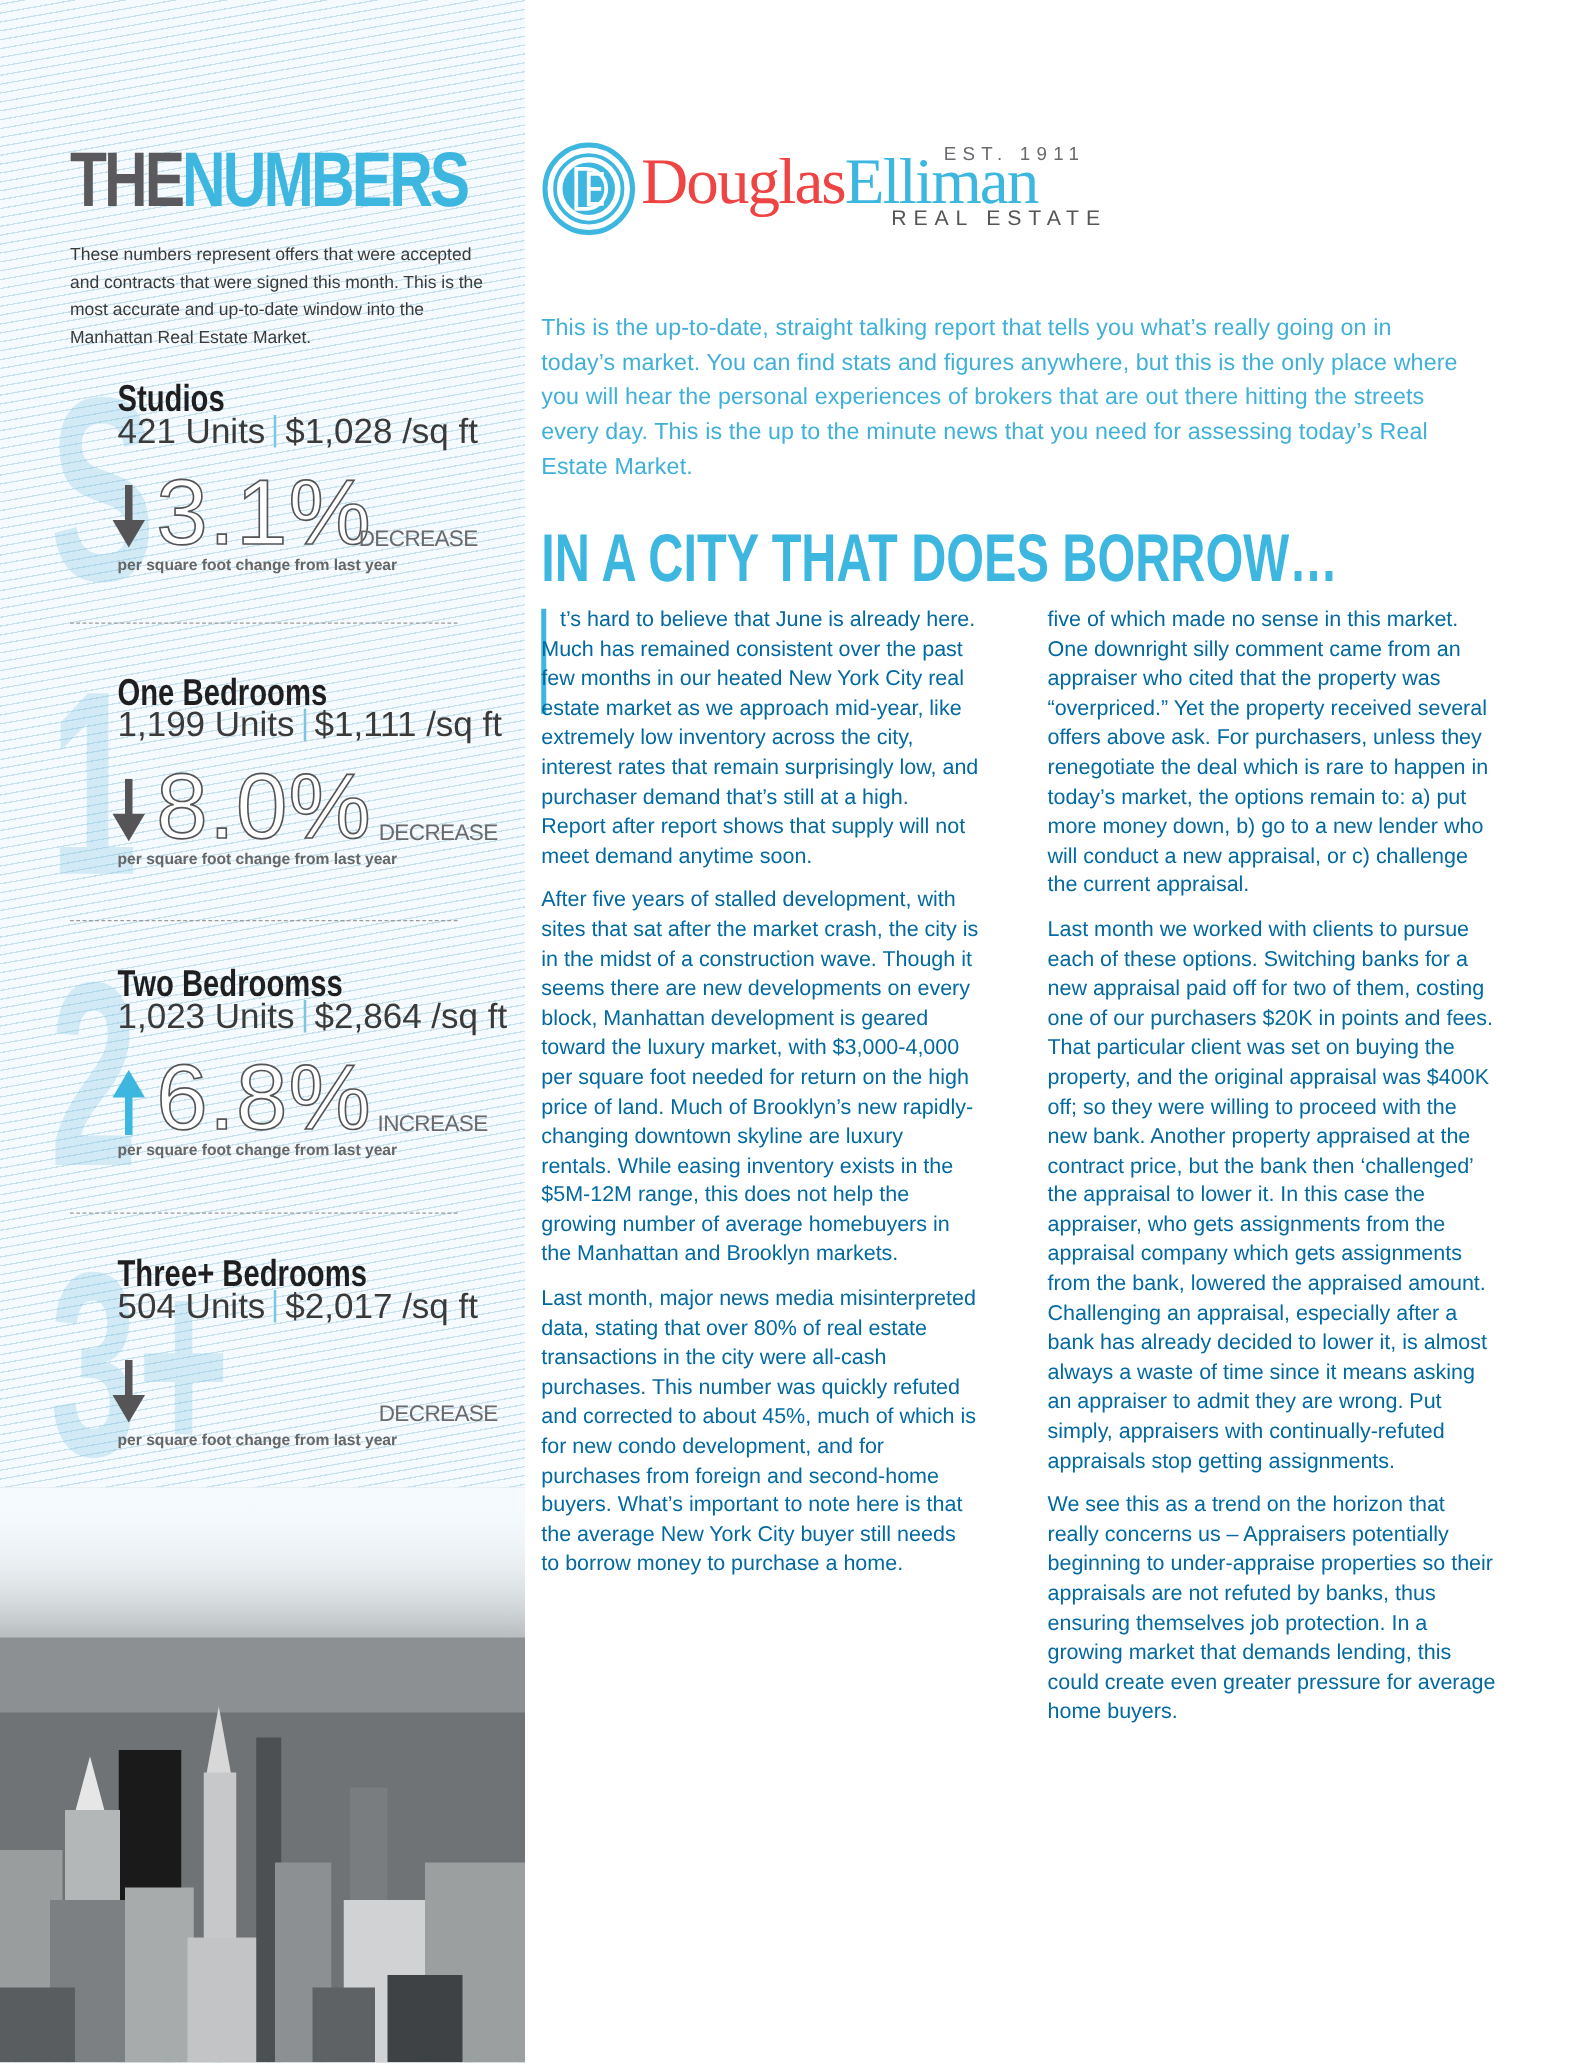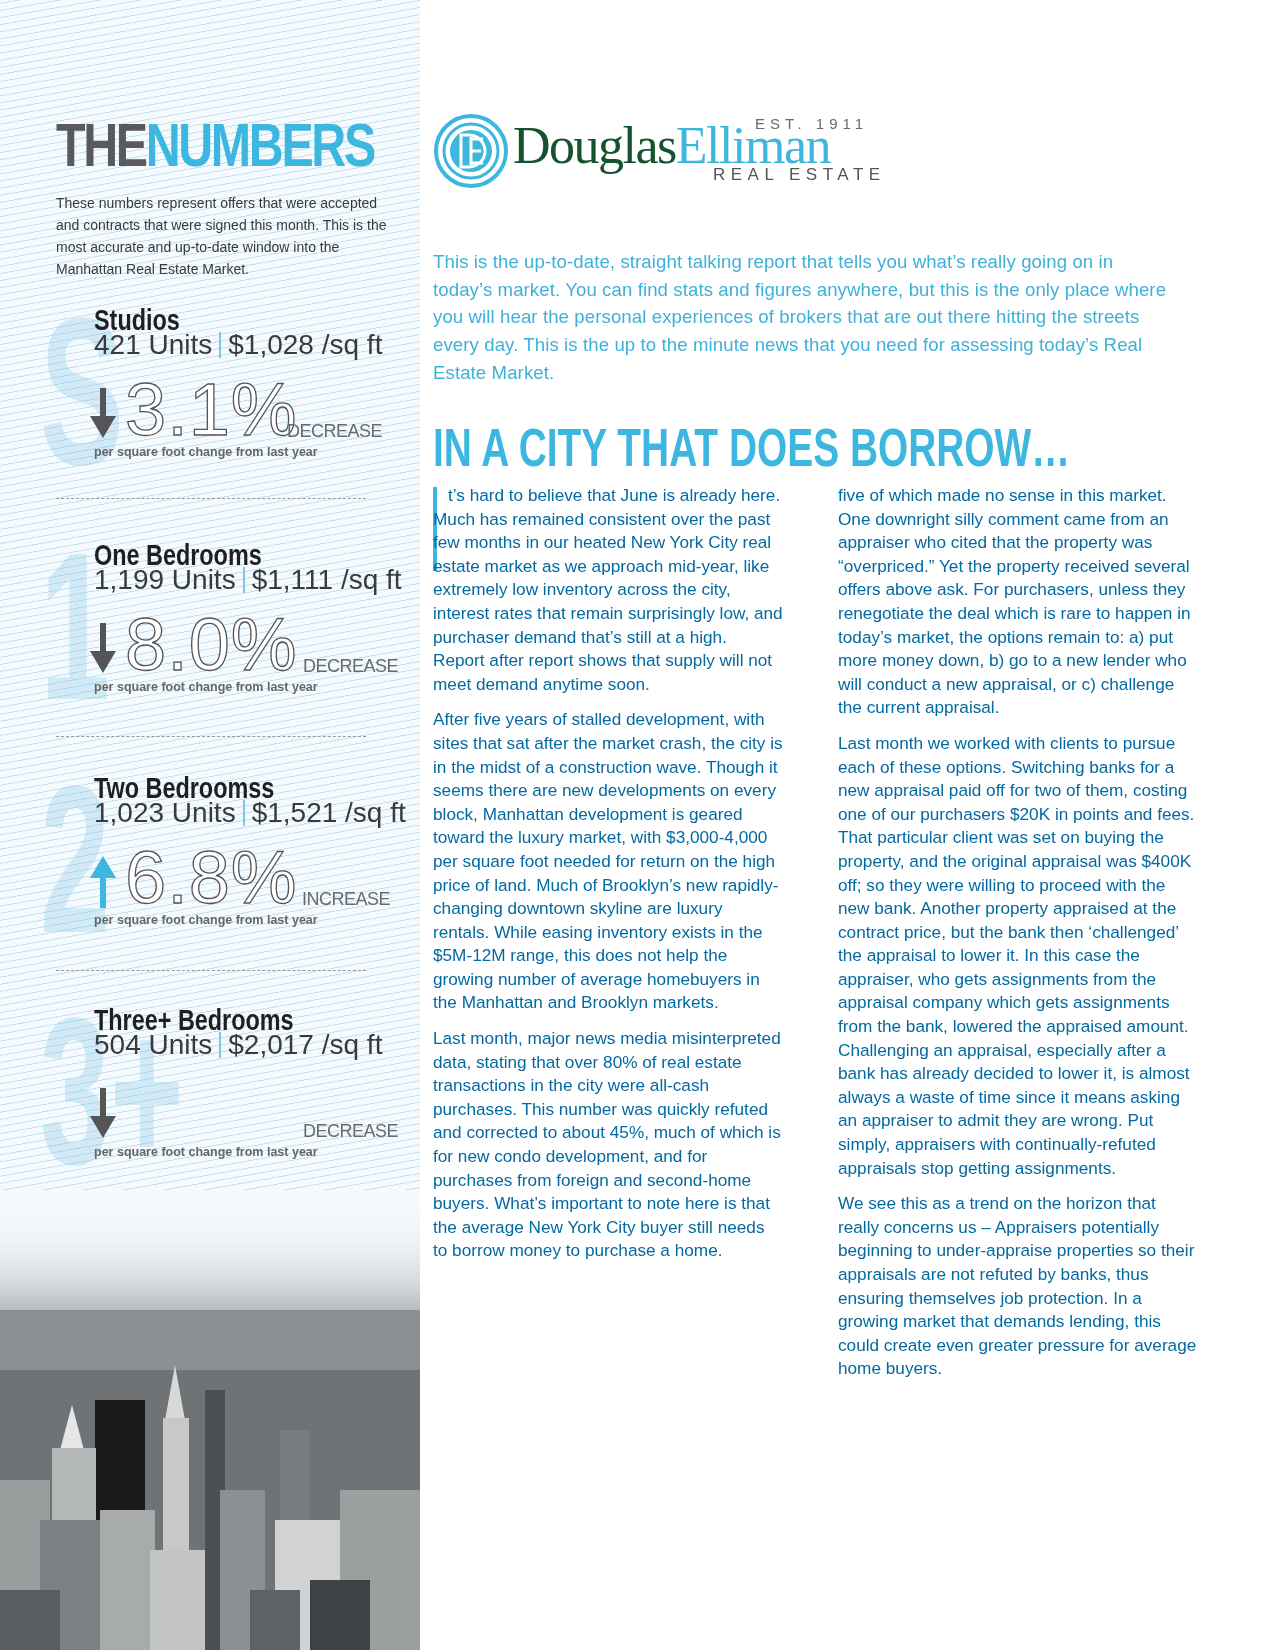--- a/index.html
+++ b/index.html
@@ -85,21 +85,21 @@
       linear-gradient(to bottom, #cfd2d4 0%, #9fa3a5 35%, #6e7274 60%, #4a4d4f 100%);
     overflow: hidden;
   }
 
   
   .logo { position: absolute; left: 433px; top: 113px; width: 430px; height: 80px; }
   .logo-word {
     position: absolute; left: 80px; top: 4px;
     font-family: "Liberation Serif", serif; font-size: 52px; line-height: 58px; letter-spacing: -1.5px; white-space: nowrap;
   }
-  .logo-word .dg { color: #14532d; }
+  .logo-word .dg { color: #ef4444; }
   .logo-word .el { color: #3db7e0; }
   .logo-est {
     position: absolute; left: 322px; top: 2px;
     font-size: 15px; letter-spacing: 5px; color: #6a6a6e; white-space: nowrap;
   }
   .logo-re {
     position: absolute; left: 280px; top: 52px;
     font-size: 17px; letter-spacing: 5.5px; color: #555558; white-space: nowrap;
   }
 
@@ -164,21 +164,21 @@
     <div class="pct">8.0%</div>
     <div class="dir" style="left:303px;">DECREASE</div>
     <div class="sub">per square foot change from last year</div>
   </div>
   <div class="divider" style="top:736px;"></div>
 
   <div class="stat" style="top:770px;">
     <div class="bg-digit">2</div>
     <div class="stat-name">Two Bedroomss</div>
     <div class="stat-line">
-      <span>1,023 Units</span><span class="sep"></span><span>$1,521 /sq ft</span>
+      <span>1,023 Units</span><span class="sep"></span><span>$2,864 /sq ft</span>
     </div>
     <svg class="arrow" viewBox="0 0 26 52">
         <polygon points="0,22 26,22 13,0" fill="#3db7e0"></polygon>
         <rect x="10" y="20" width="6" height="32" fill="#3db7e0"></rect>
       </svg>
     <div class="pct">6.8%</div>
     <div class="dir" style="left:302px;">INCREASE</div>
     <div class="sub">per square foot change from last year</div>
   </div>
   <div class="divider" style="top:970px;"></div>

